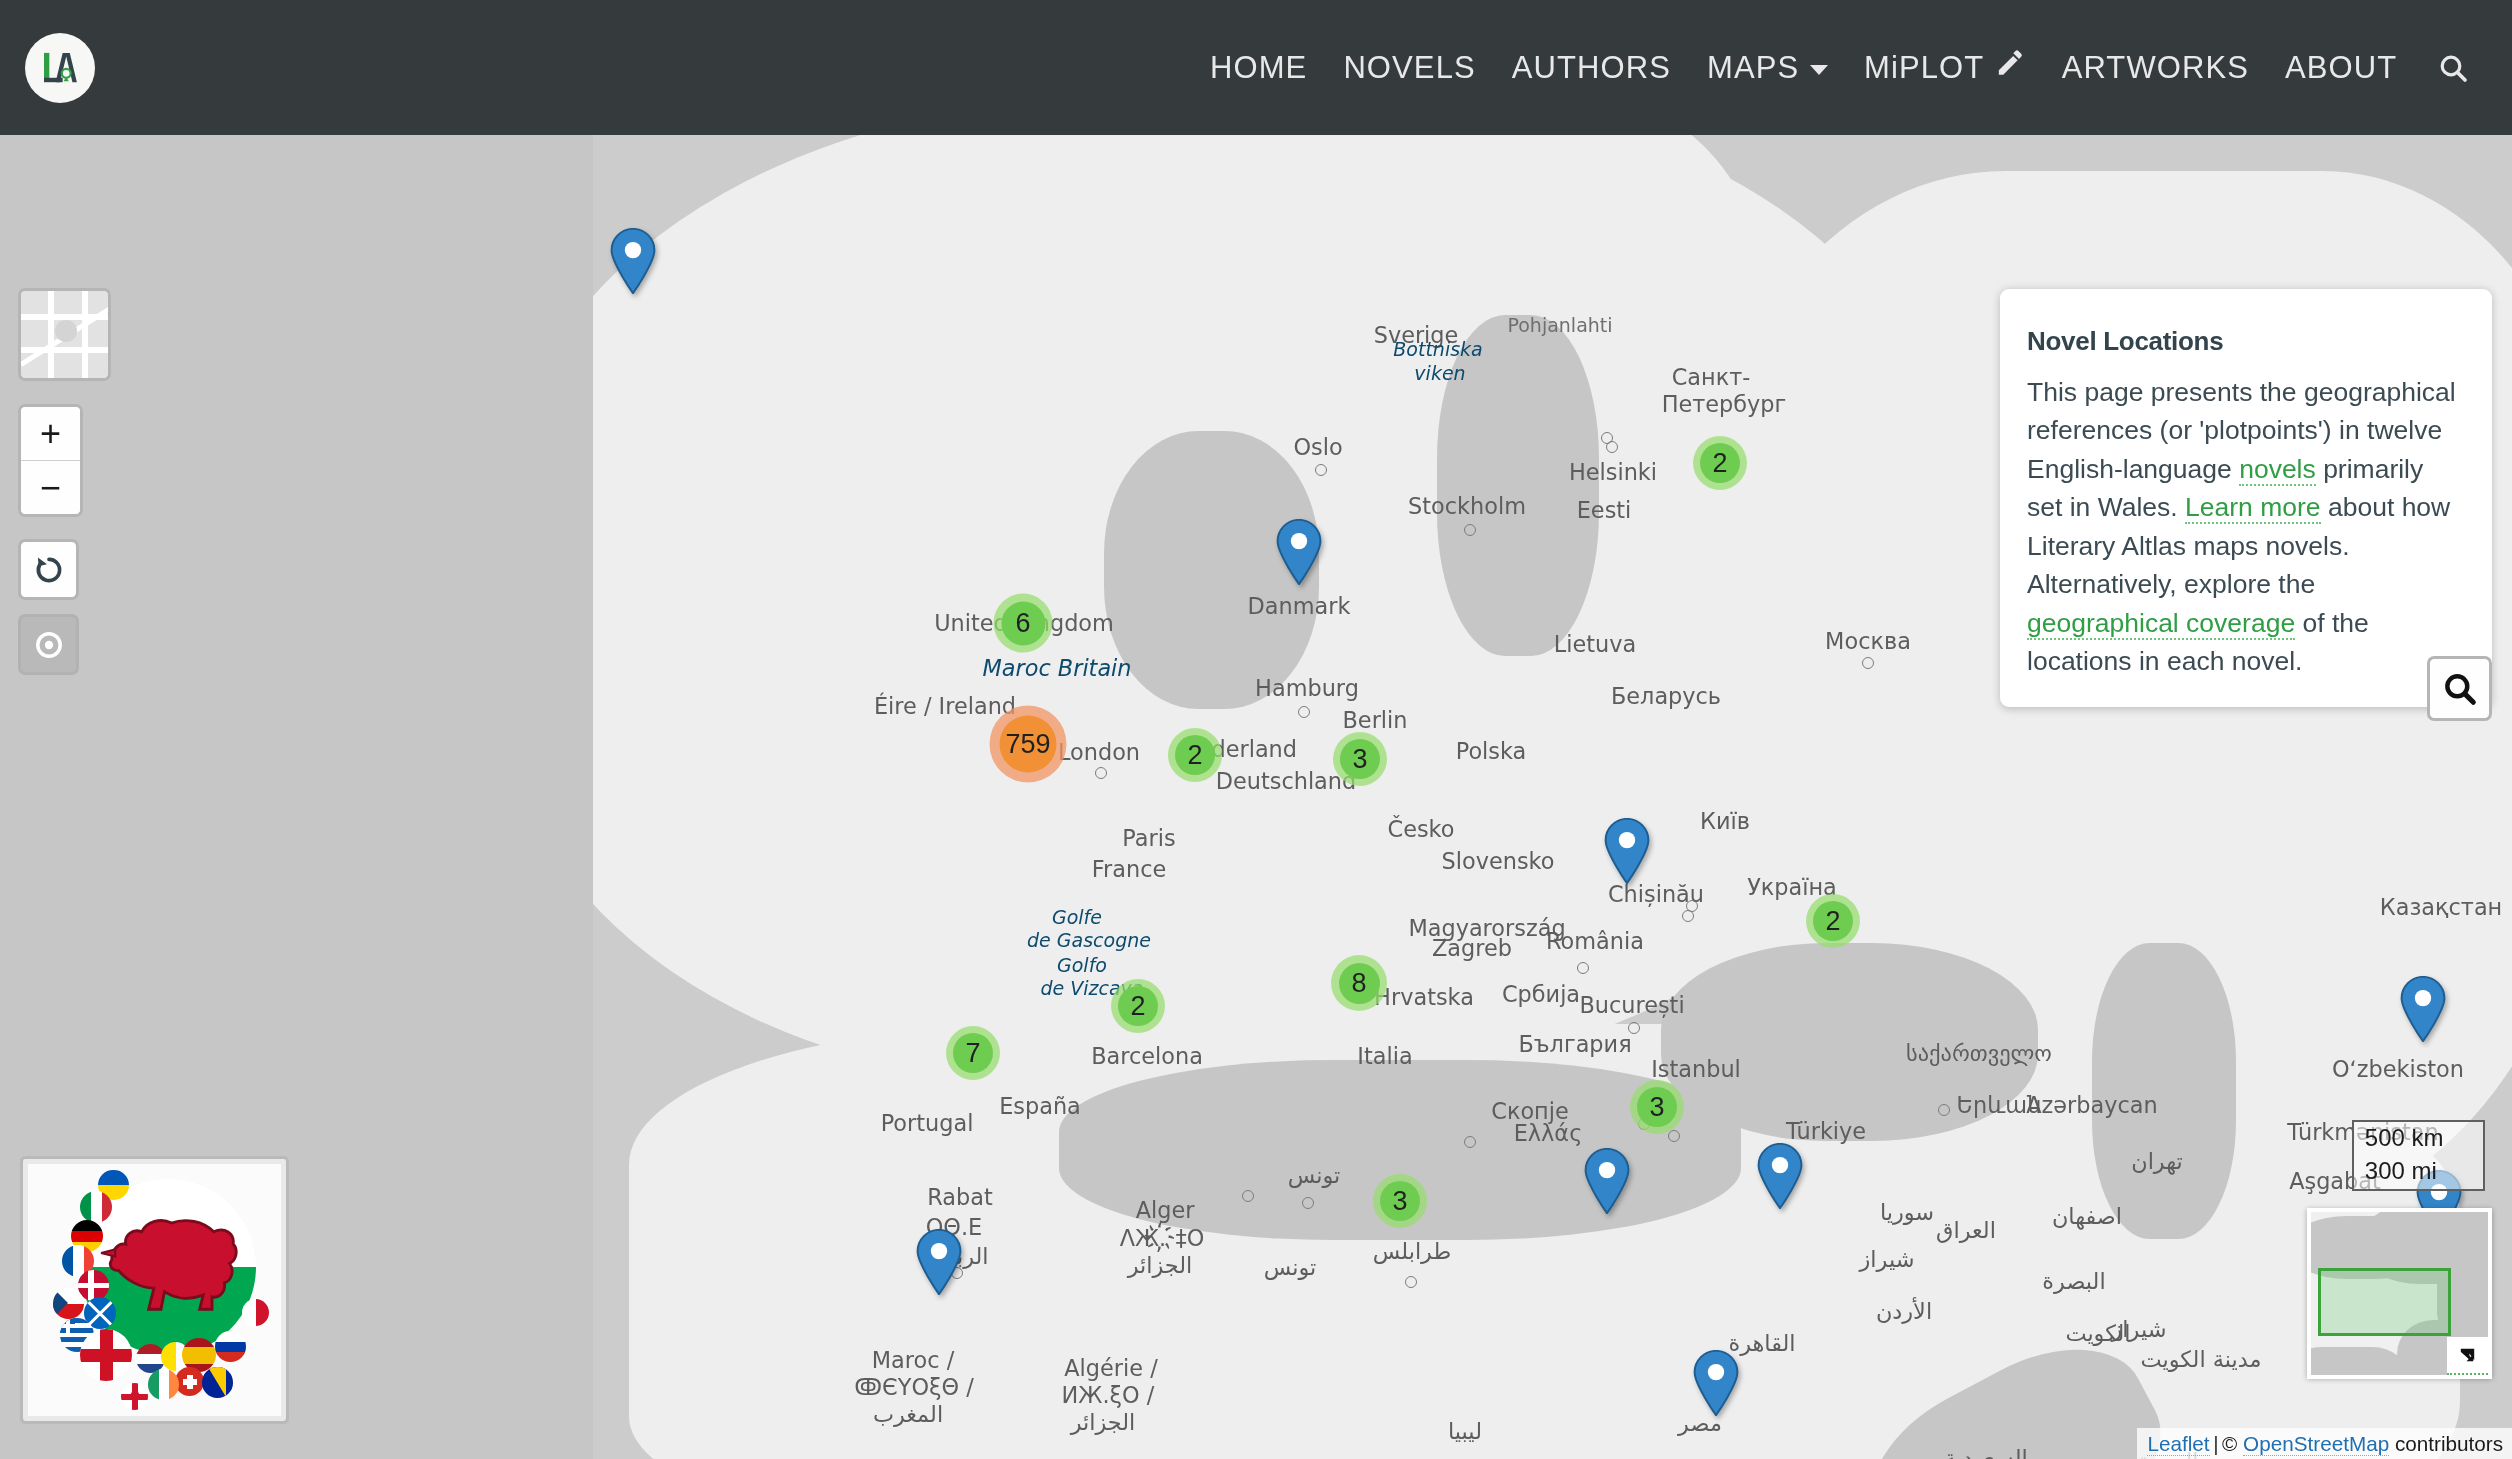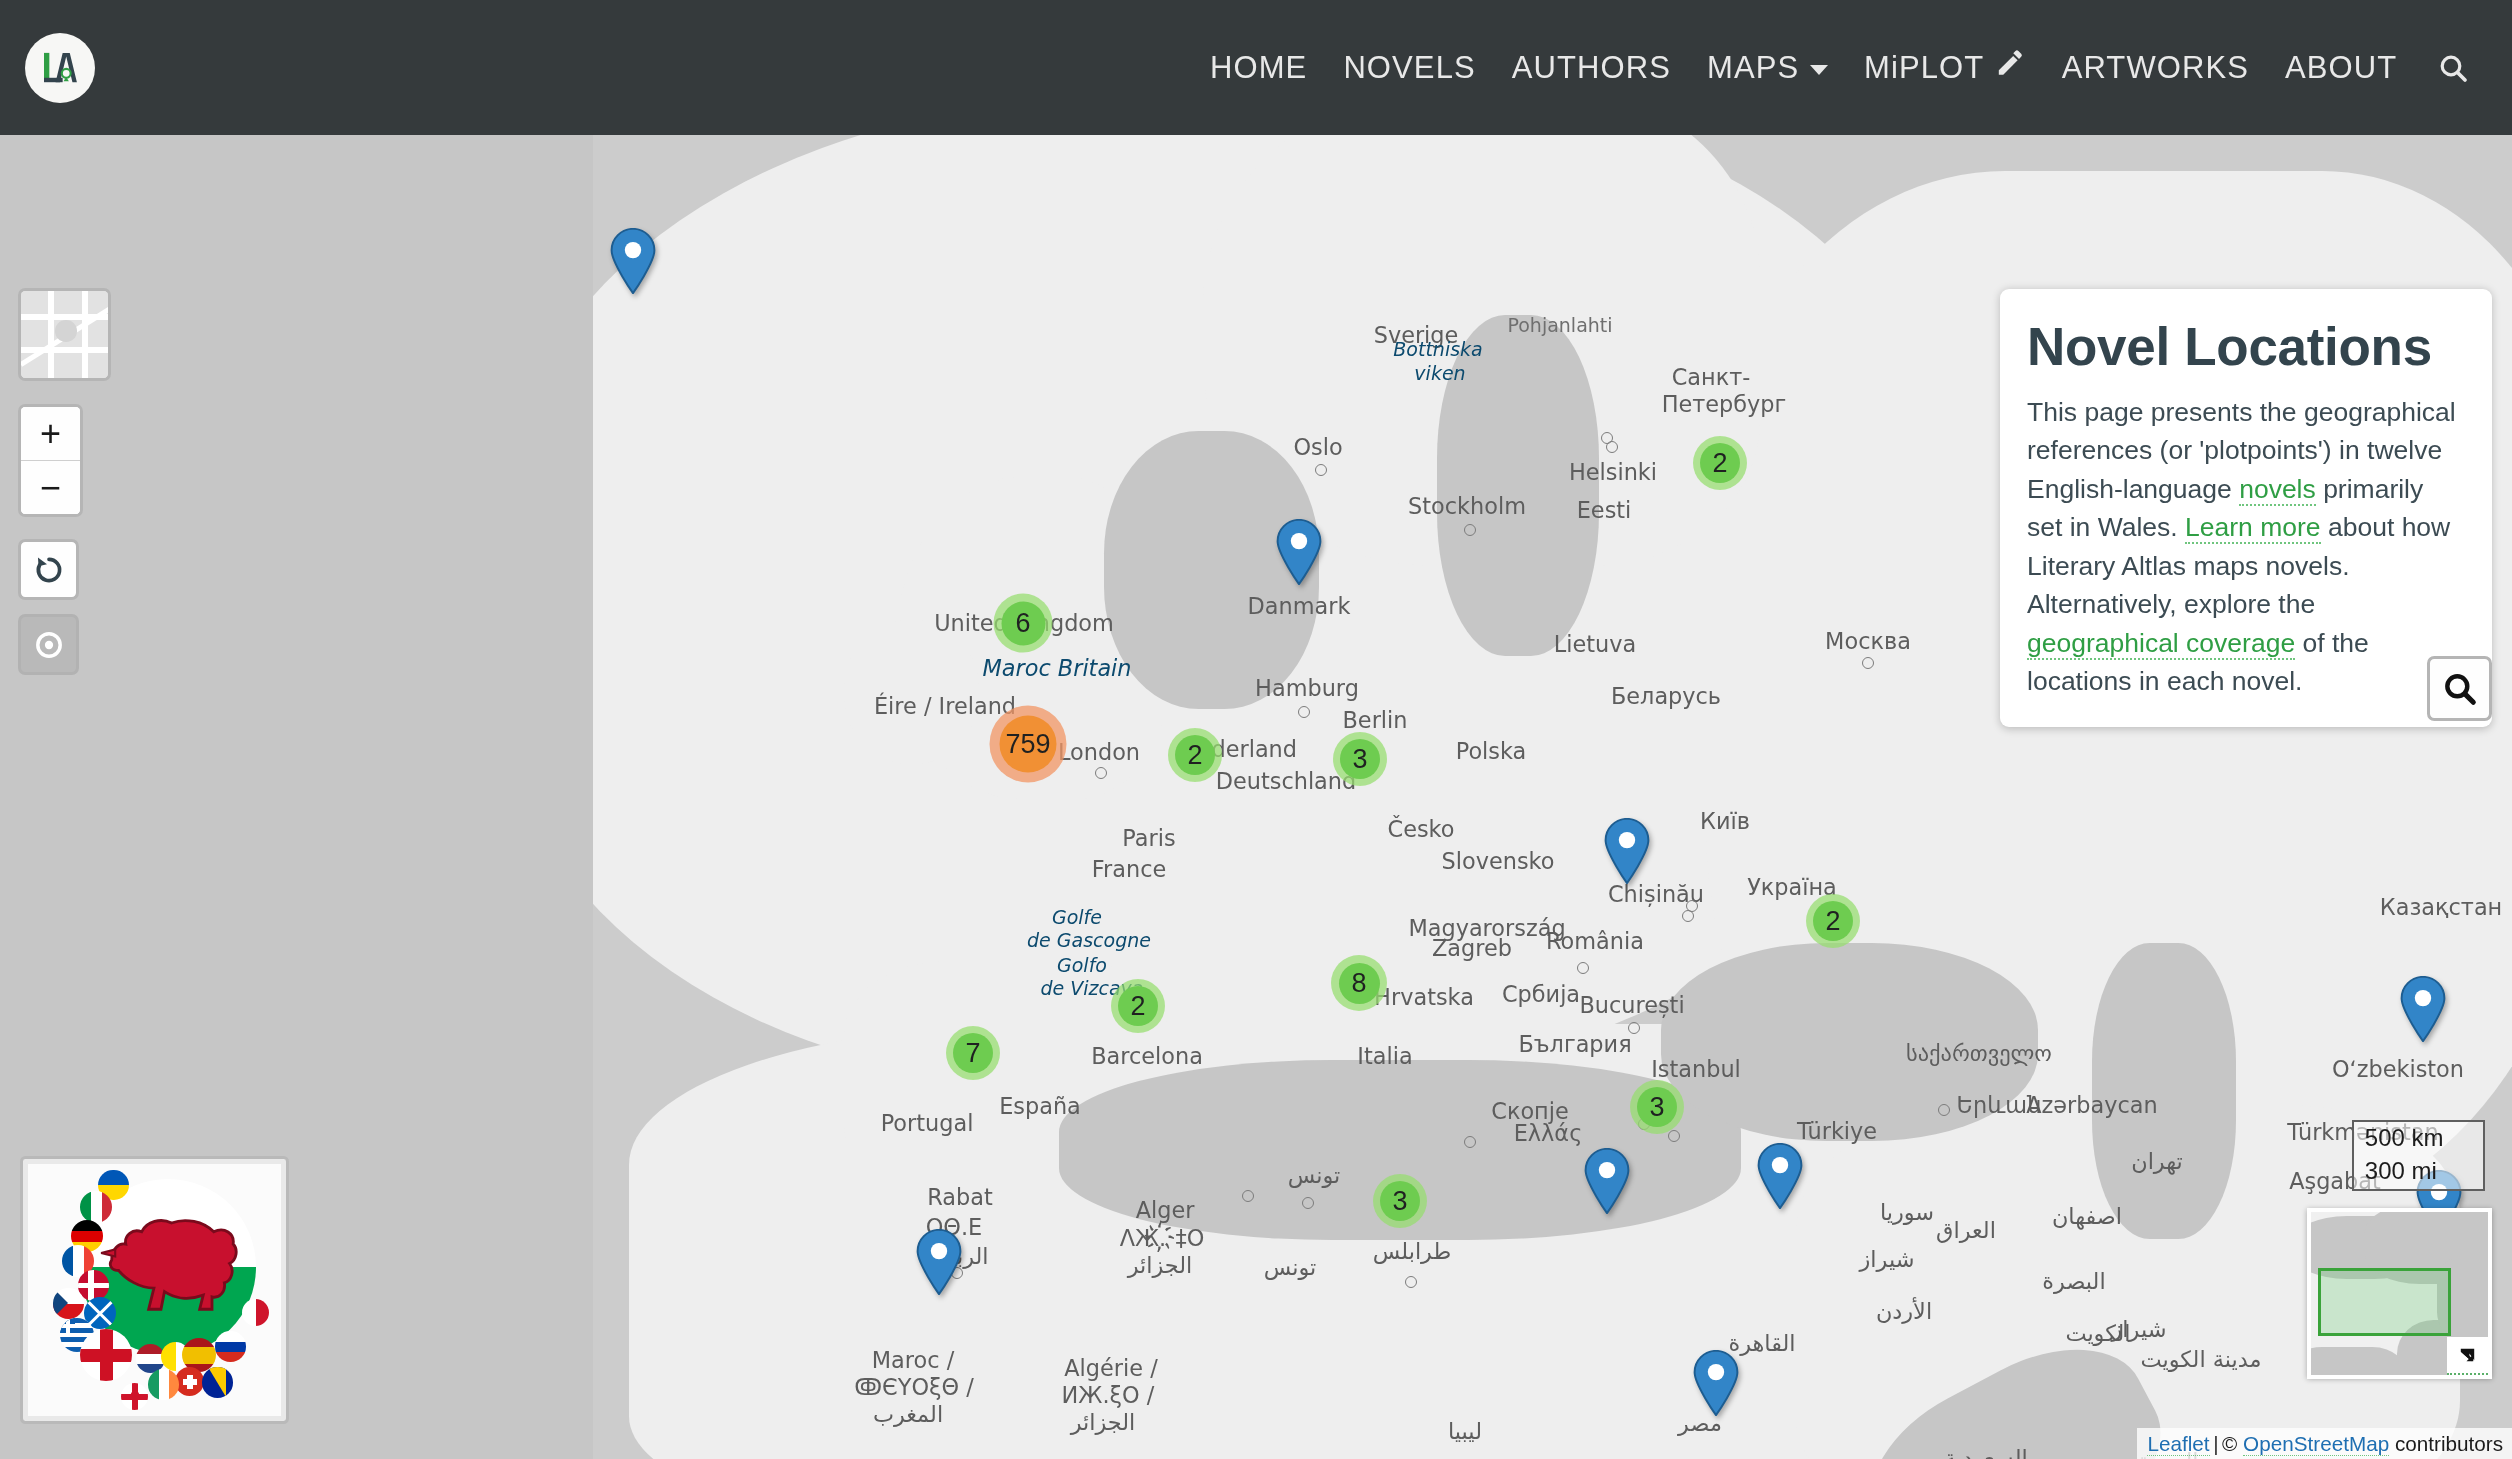--- a/index.html
+++ b/index.html
@@ -129,22 +129,22 @@
     top: 154px; right: 20px;
     width: 492px;
     background: #ffffff;
     border-radius: 9px;
     box-shadow: 0 1.8px 9px rgba(0,0,0,0.22);
     padding: 23px 27px 27px 27px;
     box-sizing: border-box;
     z-index: 600;
   }
   #info-panel h2 {
-    margin: 4px 0 16px 0;
-    font-size: 53px;
+    margin: 14px 0 16px 0;
+    font-size: 26px;
     font-weight: 700;
     color: #33444d;
     letter-spacing: -0.3px;
   }
   #info-panel p {
     margin: 0;
     font-size: 26.5px;
     line-height: 1.45;
     color: #3c4b53;
   }
@@ -397,21 +397,21 @@
           <div class="map-label " style="left: 1424px; top: 862px;">Hrvatska</div>
           <div class="map-label " style="left: 1541px; top: 859px;">Србија</div>
           <div class="map-label " style="left: 1632px; top: 870px;">București</div>
           <div class="map-label " style="left: 1575px; top: 909px;">България</div>
           <div class="map-label " style="left: 1147px; top: 921px;">Barcelona</div>
           <div class="map-label " style="left: 1385px; top: 921px;">Italia</div>
           <div class="map-label " style="left: 1040px; top: 971px;">España</div>
           <div class="map-label " style="left: 927px; top: 988px;">Portugal</div>
           <div class="map-label " style="left: 1530px; top: 976px;">Скопје</div>
           <div class="map-label " style="left: 1696px; top: 934px;">Istanbul</div>
-          <div class="map-label " style="left: 1826px; top: 996px; margin-left: 11px;">Türkiye</div>
+          <div class="map-label " style="left: 1826px; top: 996px;">Türkiye</div>
           <div class="map-label " style="left: 1548px; top: 998px;">Ελλάς</div>
           <div class="map-label " style="left: 1979px; top: 918px;">საქართველო</div>
           <div class="map-label " style="left: 1999px; top: 970px;">Երևան</div>
           <div class="map-label " style="left: 2092px; top: 970px;">Azərbaycan</div>
           <div class="map-label " style="left: 2398px; top: 934px;">Oʻzbekiston</div>
           <div class="map-label " style="left: 2363px; top: 997px;">Türkmənistan</div>
           <div class="map-label " style="left: 2441px; top: 772px;">Казақстан</div>
           <div class="map-label " style="left: 2335px; top: 1046px;">Aşgabat</div>
           <div class="map-label " style="left: 2157px; top: 1026px;">تهران</div>
           <div class="map-label " style="left: 960px; top: 1062px;">Rabat</div>

